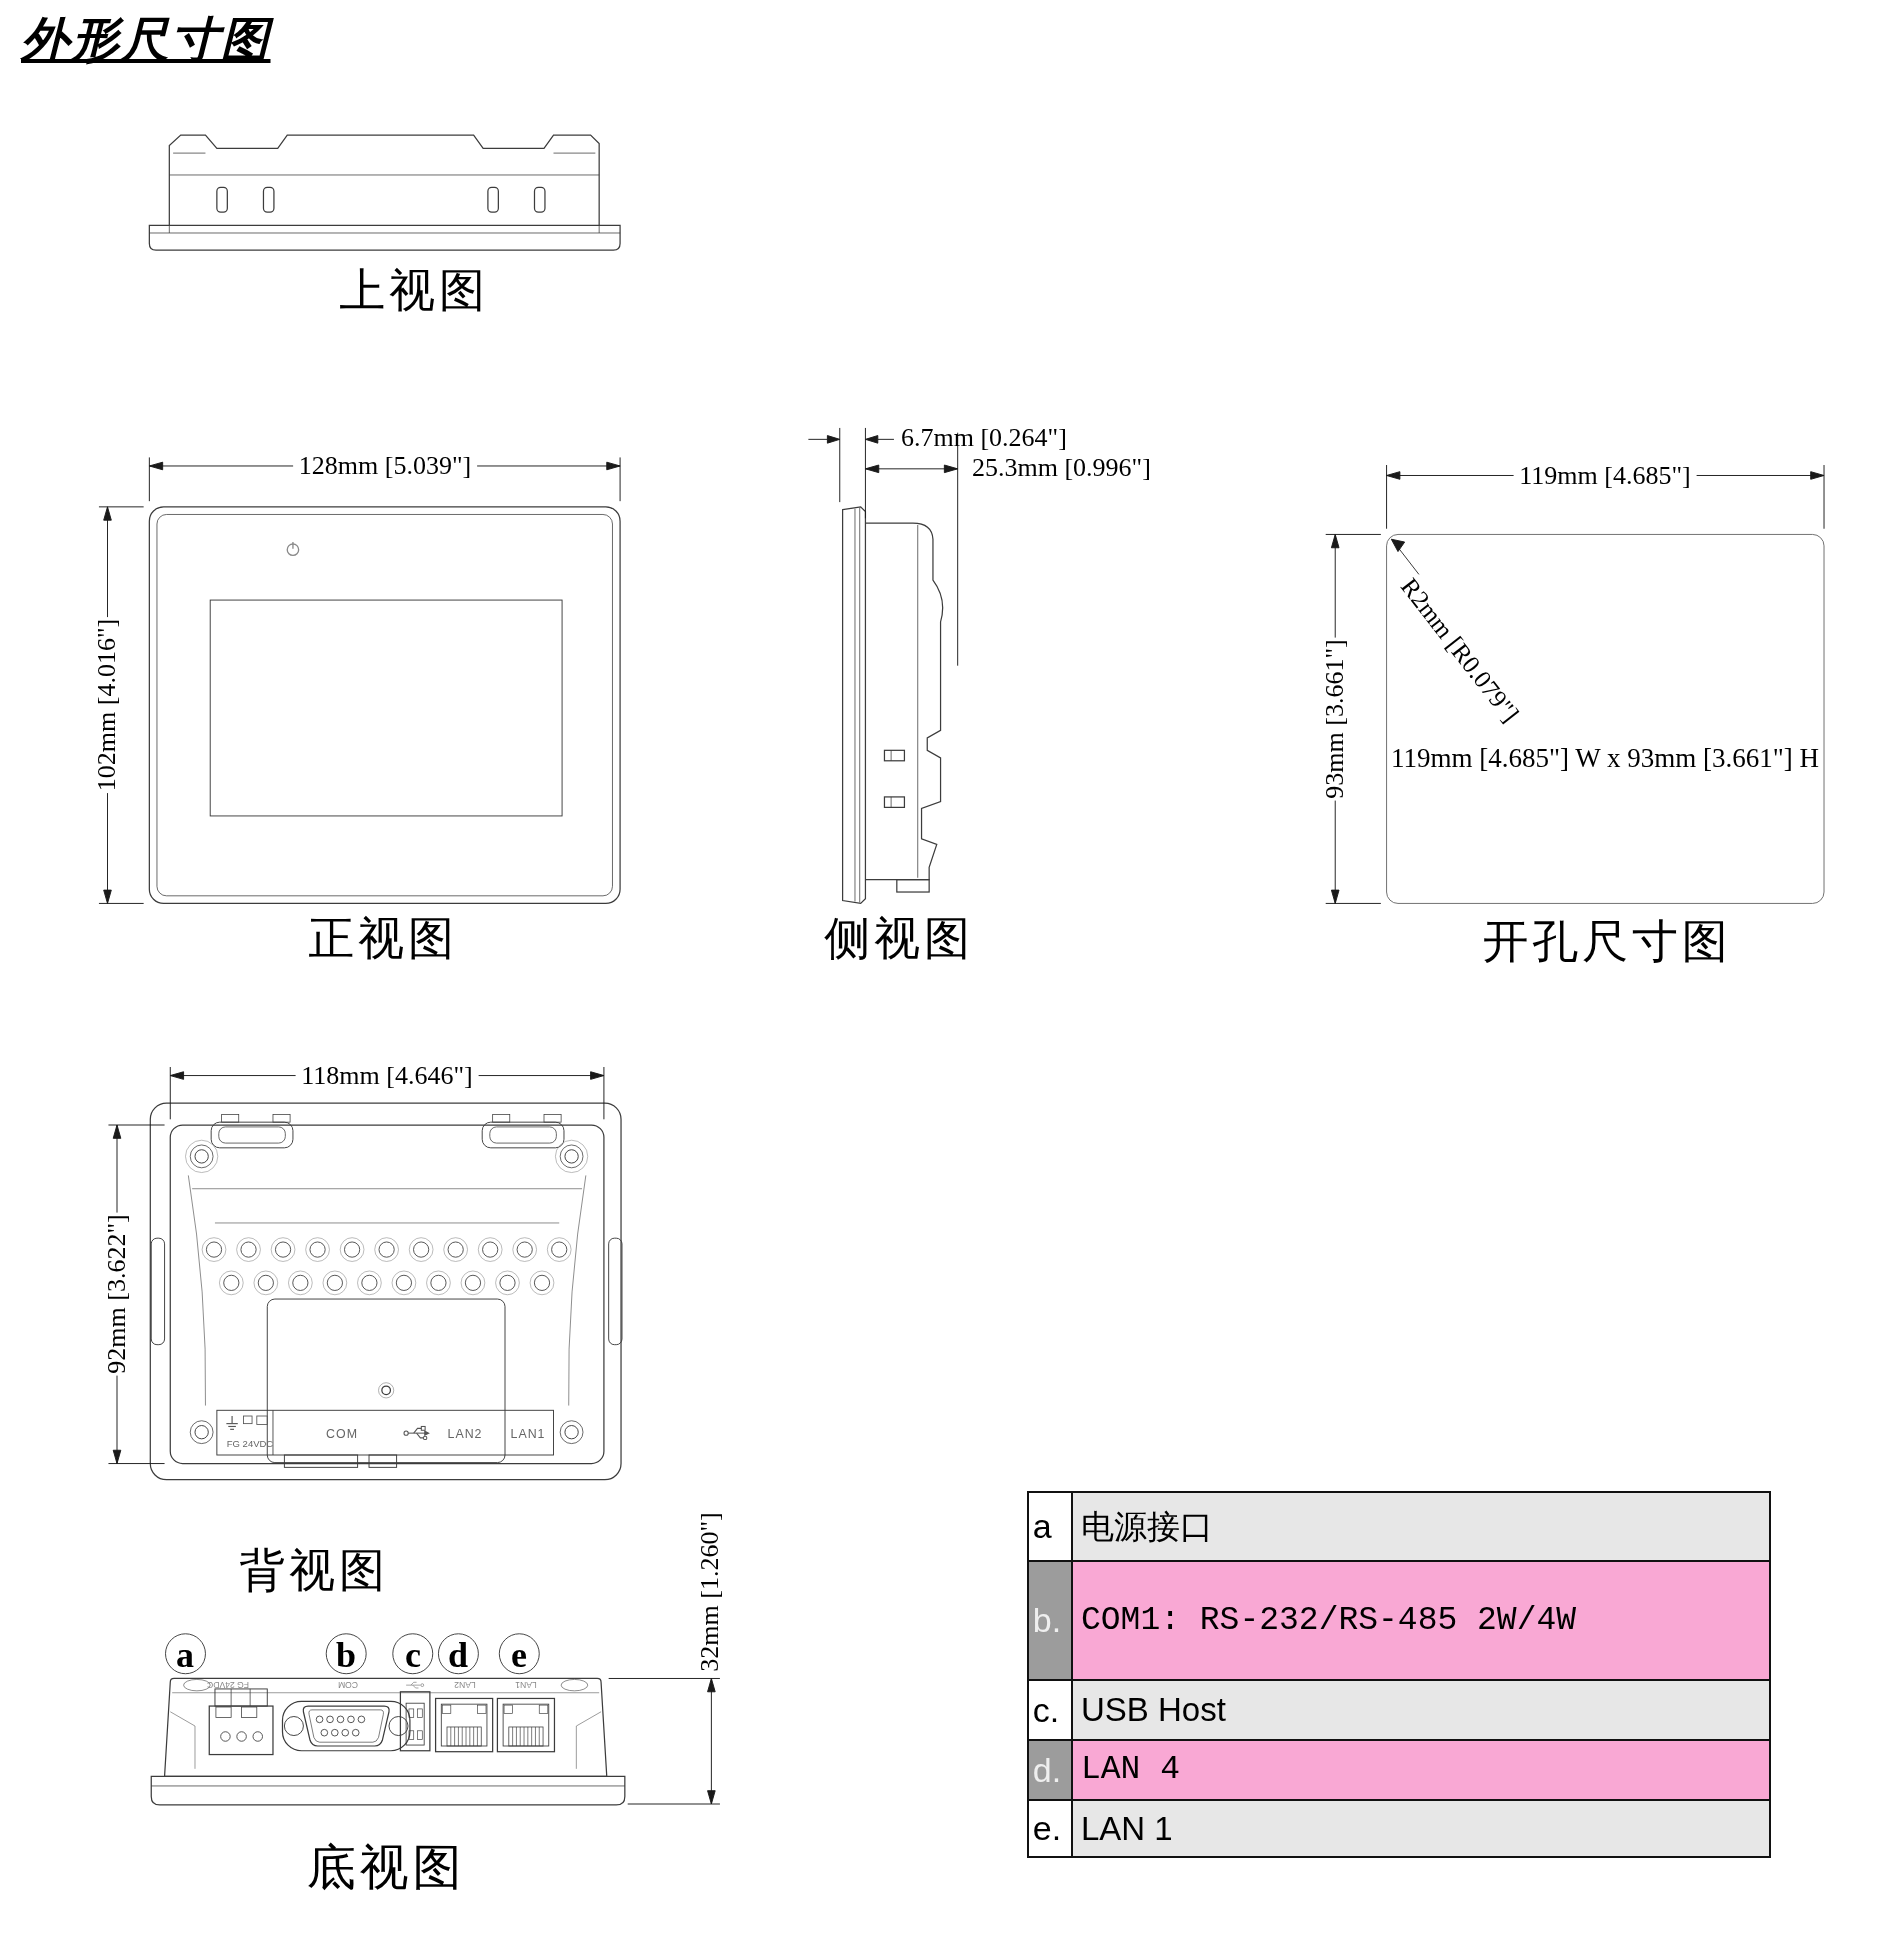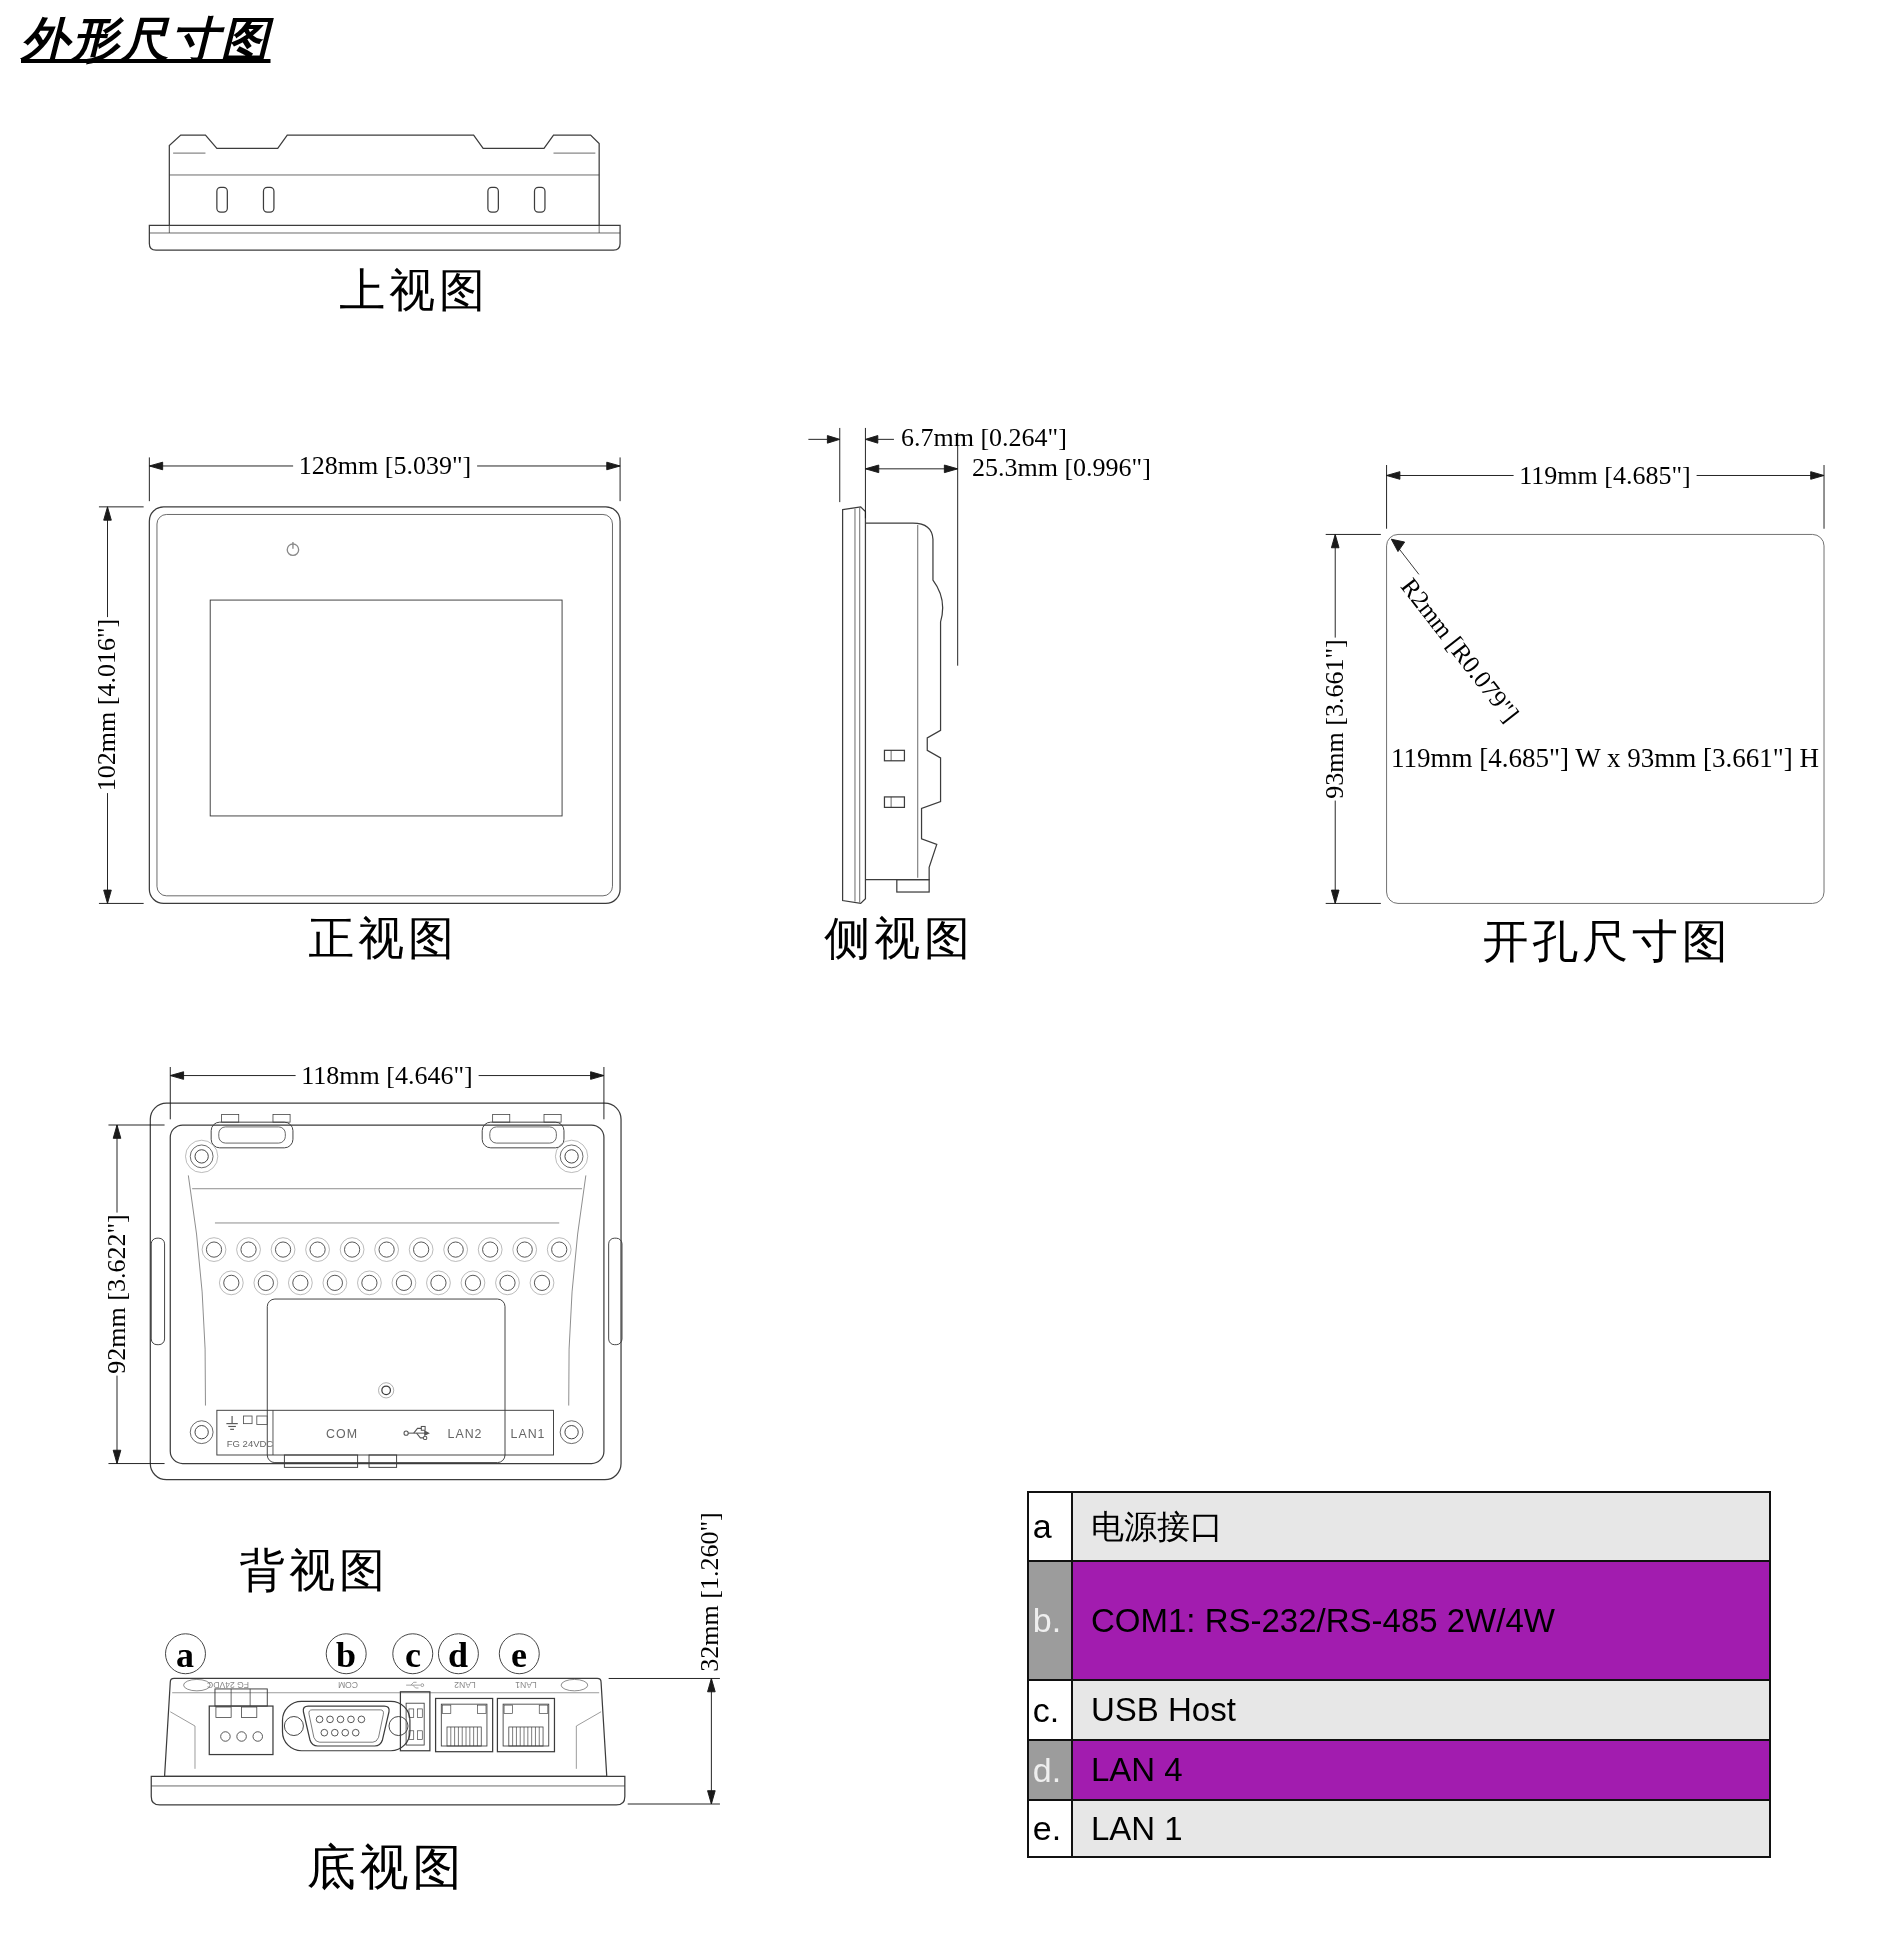--- a/index.html
+++ b/index.html
@@ -24,24 +24,24 @@
   .portlbl-flip{font-family:"Liberation Sans","DejaVu Sans",sans-serif;font-size:8.6px;color:#888;
            transform:translate(-50%,-50%) rotate(180deg);}
   
   .legend{position:absolute;left:1027px;top:1491px;width:744px;height:367px;
           border:2.9px solid #111;box-sizing:border-box;display:flex;flex-direction:column;
           font-family:"Liberation Sans","DejaVu Sans",sans-serif;}
   .lrow{display:flex;flex-direction:row;box-sizing:border-box;border-top:2.9px solid #111;}
   .lrow:first-child{border-top:none;}
   .lkey{width:44px;box-sizing:border-box;border-right:2.9px solid #111;display:flex;
         align-items:center;justify-content:flex-start;padding-left:3.8px;font-size:34px;}
-  .lval{flex:1;display:flex;flex-direction:column;justify-content:center;padding-left:18px;
+  .lval{flex:1;display:flex;flex-direction:column;justify-content:center;padding-left:8px;
         font-size:33px;line-height:1.2;}
   .bg-gray{background:#e7e7e7;}
-  .bg-white{background:#a21caf;}
+  .bg-white{background:#f9a8d4;font-family:Liberation Mono, monospace;}
   .key-dark{background:#9c9c9c;color:#efefef;}
   .key-light{background:#ffffff;color:#000;}
 </style>
 </head>
 <body>
 
 <div id="canvas">
 
   <svg width="1903" height="1940" viewBox="0 0 2001 2040">
     <g fill="none" stroke="#3c3c3c" stroke-width="1.3">

